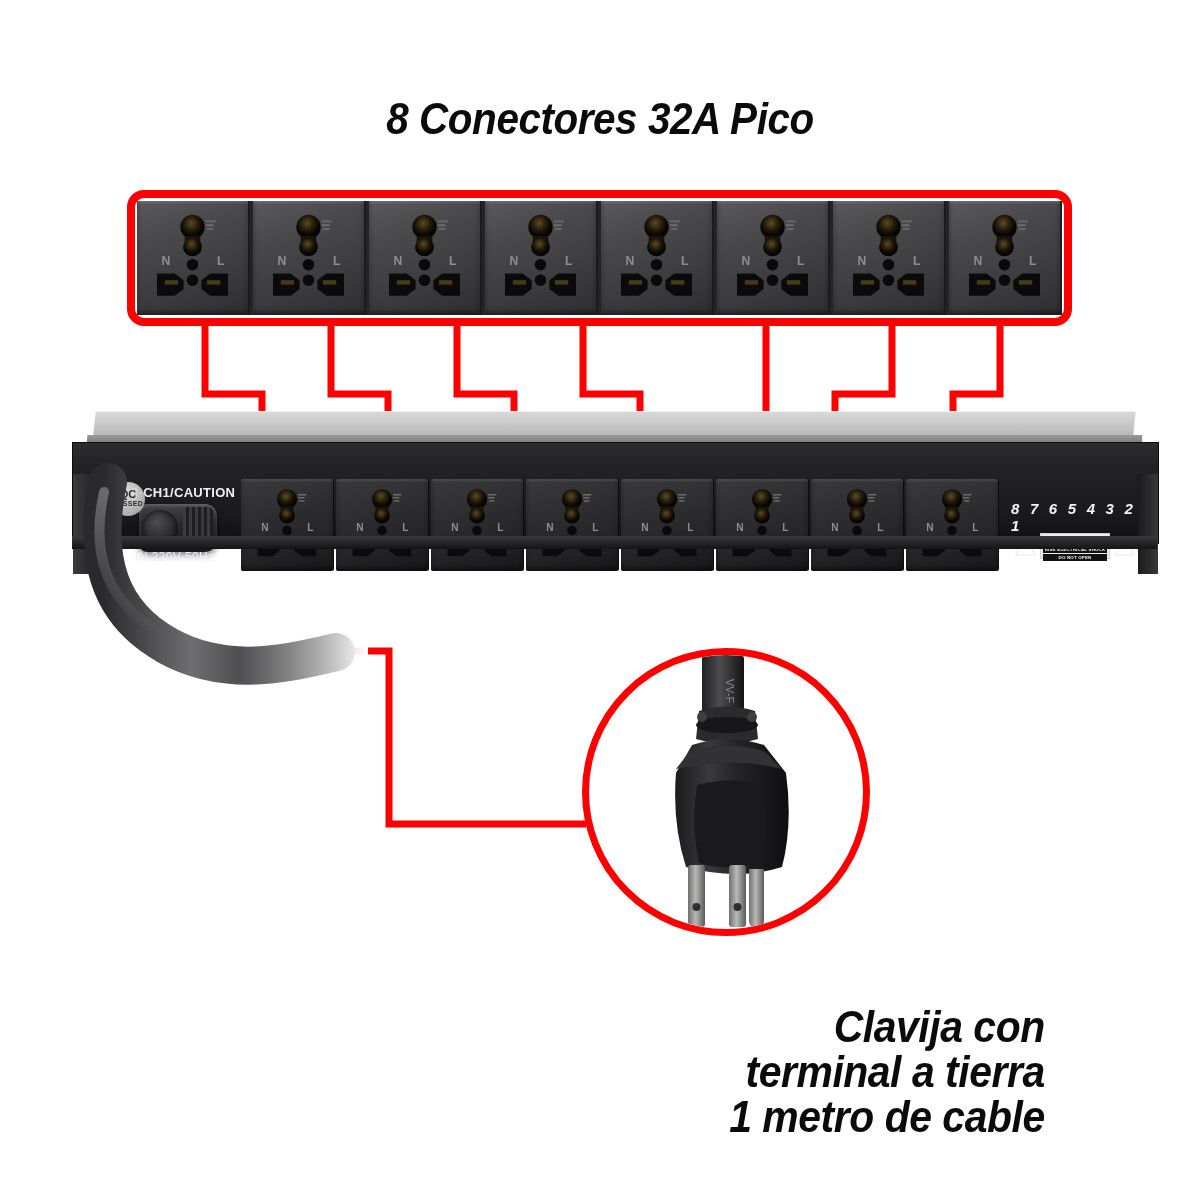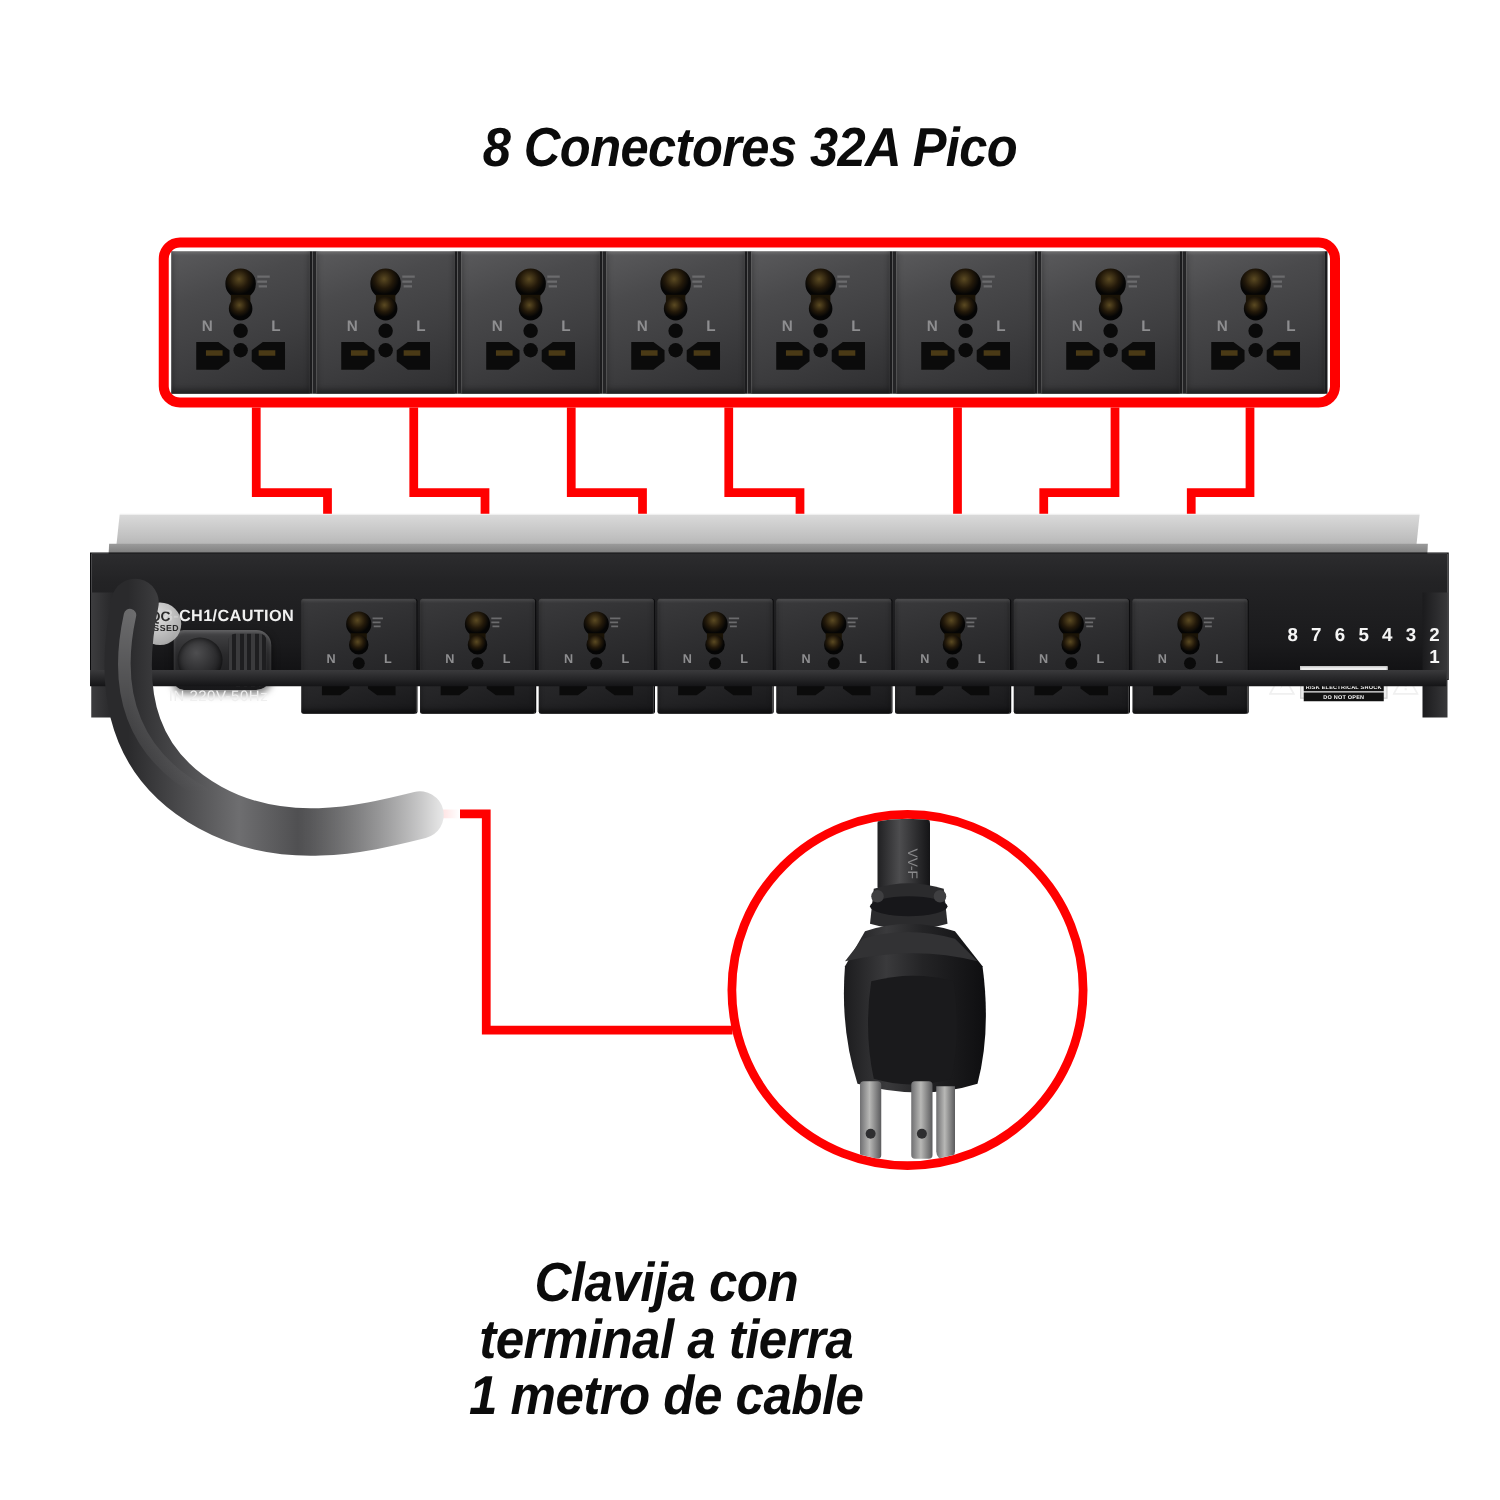--- a/index.html
+++ b/index.html
@@ -21,23 +21,24 @@
     font-style:italic;
     letter-spacing:-0.5px;
     color:#0b0b0b;
     transform:scaleX(0.92);
     white-space:nowrap;
   }
 
   
   .caption{
     position:absolute;left:0;top:1005px;width:1066px;
-    text-align:center;color:#0b0b0b;
+    text-align:right;color:#0b0b0b;
     font-weight:bold;font-style:italic;
     line-height:1.02;
+    padding-left:16px;
   }
   .caption .cl{display:block;font-size:44px;transform:scaleX(0.93);letter-spacing:-0.5px;white-space:nowrap;}
 
   
   .redlayer{position:absolute;left:0;top:0;width:1200px;height:1200px;pointer-events:none;}
 
   
   .topstrip{
     position:absolute;left:137px;top:201px;width:925px;height:114px;
     display:flex;
@@ -121,22 +122,22 @@
   .sock-f{
     position:relative;flex:1 1 0;height:92px;margin-right:3px;
     background:linear-gradient(165deg,#3a3a3c 0%,#2f2f31 34%,#252527 68%,#171719 100%);
     border-radius:2px;
     box-shadow:inset 0 2px 2px rgba(255,255,255,.10), inset 0 -3px 4px rgba(0,0,0,.5), 1px 0 0 #0c0c0e;
   }
 
   
   .rightblock{position:absolute;left:938px;top:33px;width:128px;height:98px;}
   .serialnums{
-    position:absolute;left:16px;top:24px;width:128px;text-align:right;
-    color:#f5f5f5;font-size:15px;font-weight:bold;letter-spacing:3.2px;
+    position:absolute;left:0;top:24px;width:128px;text-align:left;
+    color:#f5f5f5;font-size:15px;font-weight:bold;letter-spacing:3.2px;font-style:italic;
   }
   .cautionbox{position:absolute;left:4px;top:56px;width:120px;height:28px;display:flex;align-items:center;justify-content:center;gap:4px;}
   .tri{width:21px;height:19px;position:relative;flex:0 0 auto;}
   .tri svg{display:block;}
   .cautlabel{background:#ededed;width:70px;height:26px;border:1px solid #cfcfcf;box-sizing:border-box;padding-top:1px;}
   .cautlabel .ct{display:block;text-align:center;color:#111;font-size:8px;font-weight:bold;letter-spacing:1.3px;line-height:10px;}
   .cautlabel .cs{display:block;text-align:center;color:#fafafa;background:#111;font-size:4.4px;font-weight:bold;line-height:5.2px;letter-spacing:.2px;margin:1px 2px 0;padding:1px 0;}
 
   
   .cordlayer{position:absolute;left:0;top:0;width:1200px;height:1200px;pointer-events:none;}

